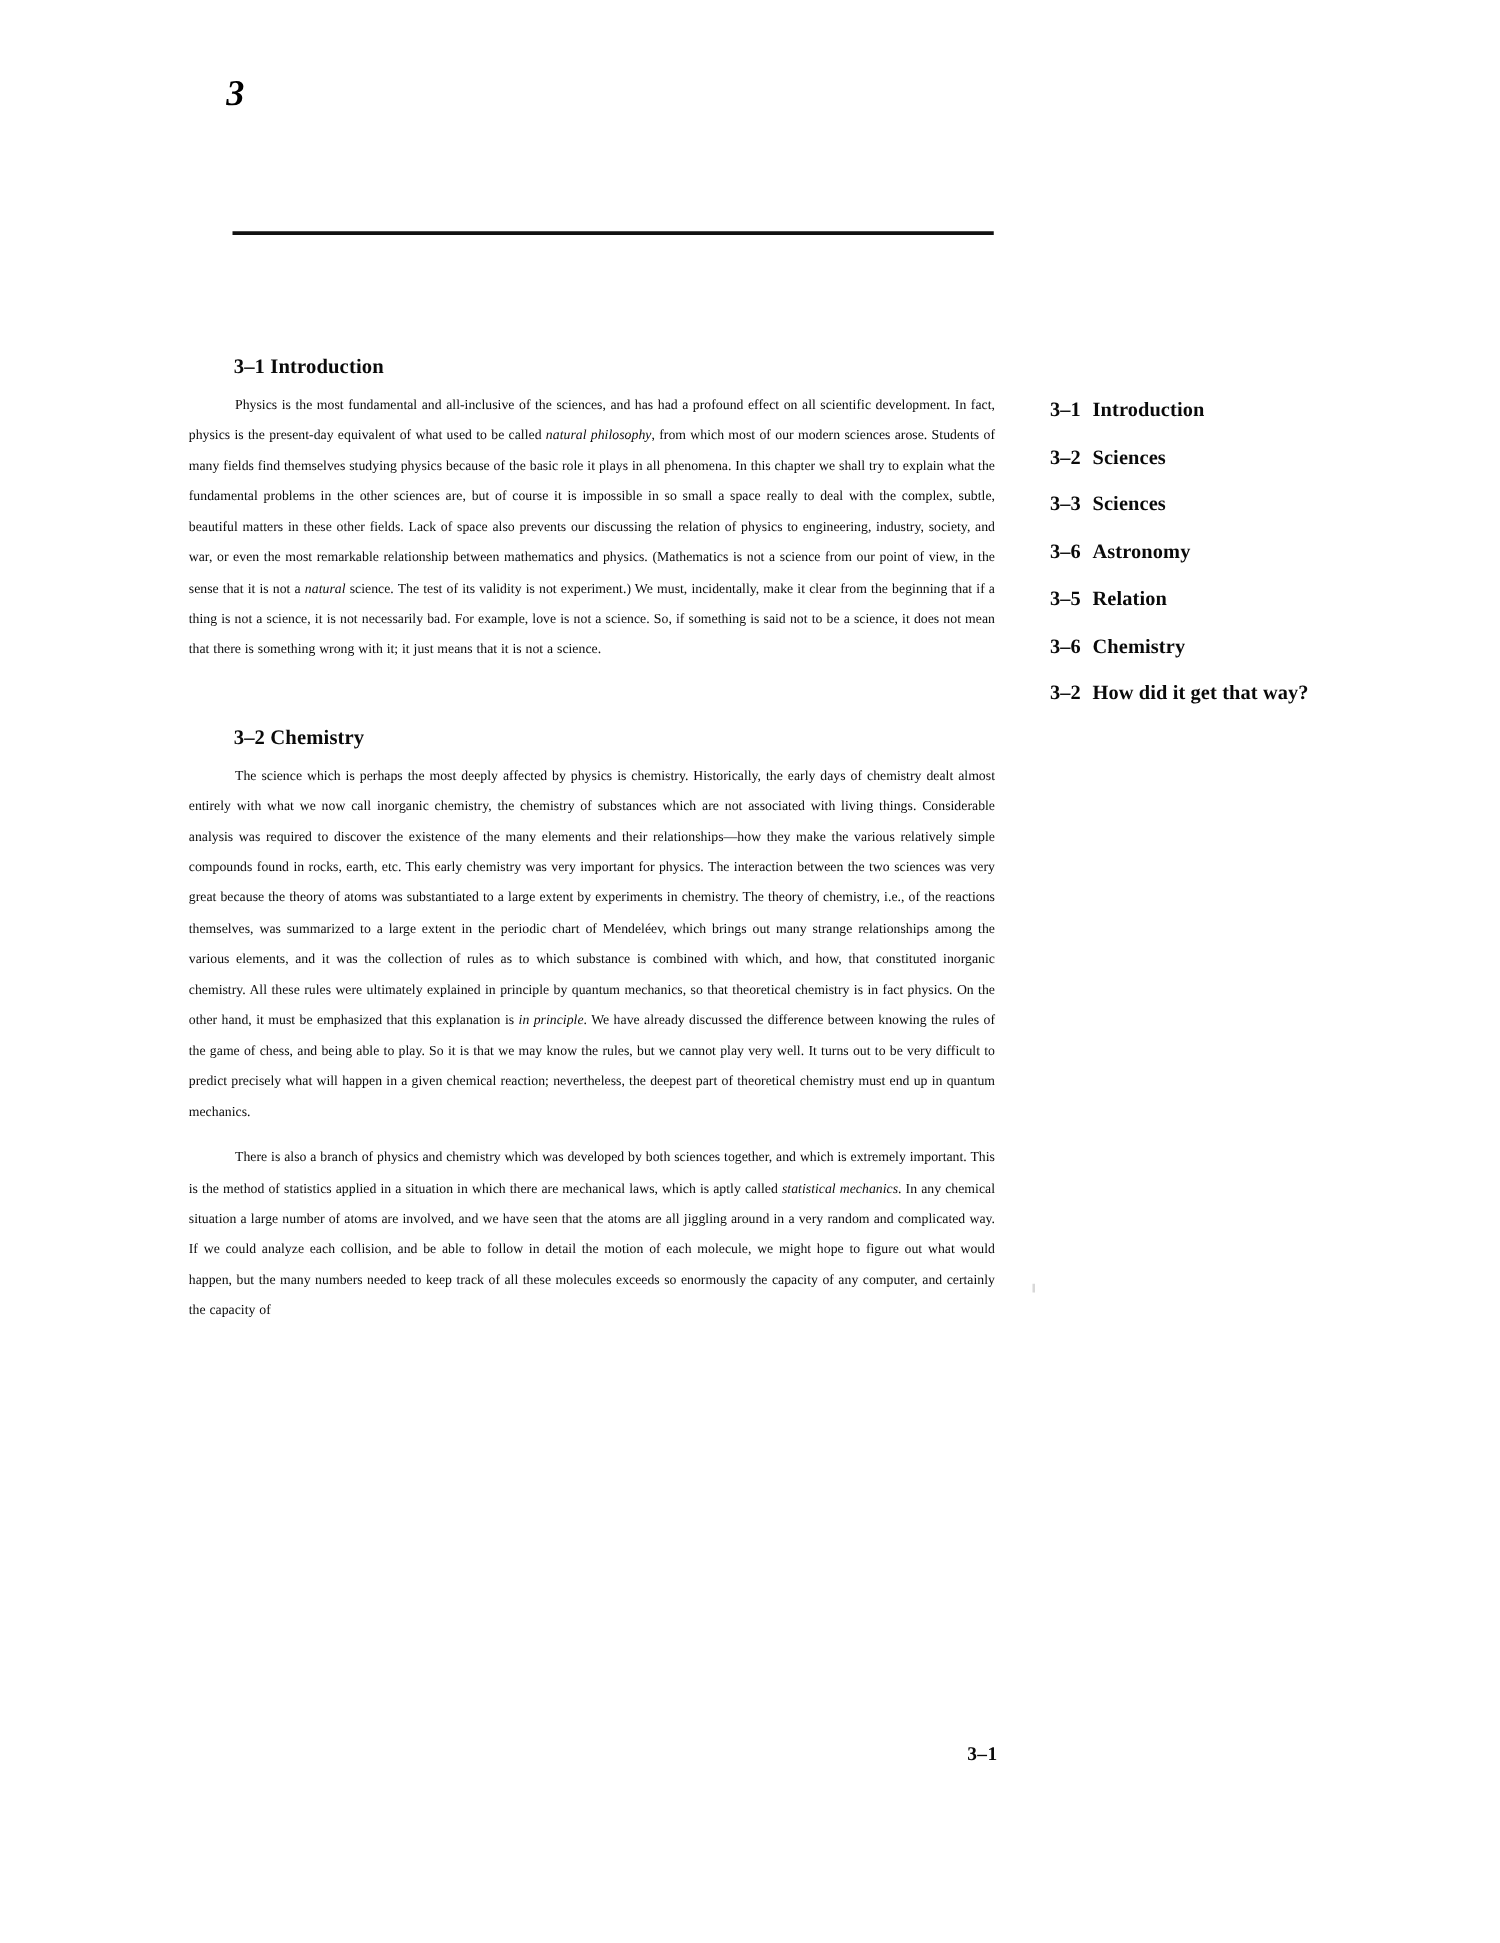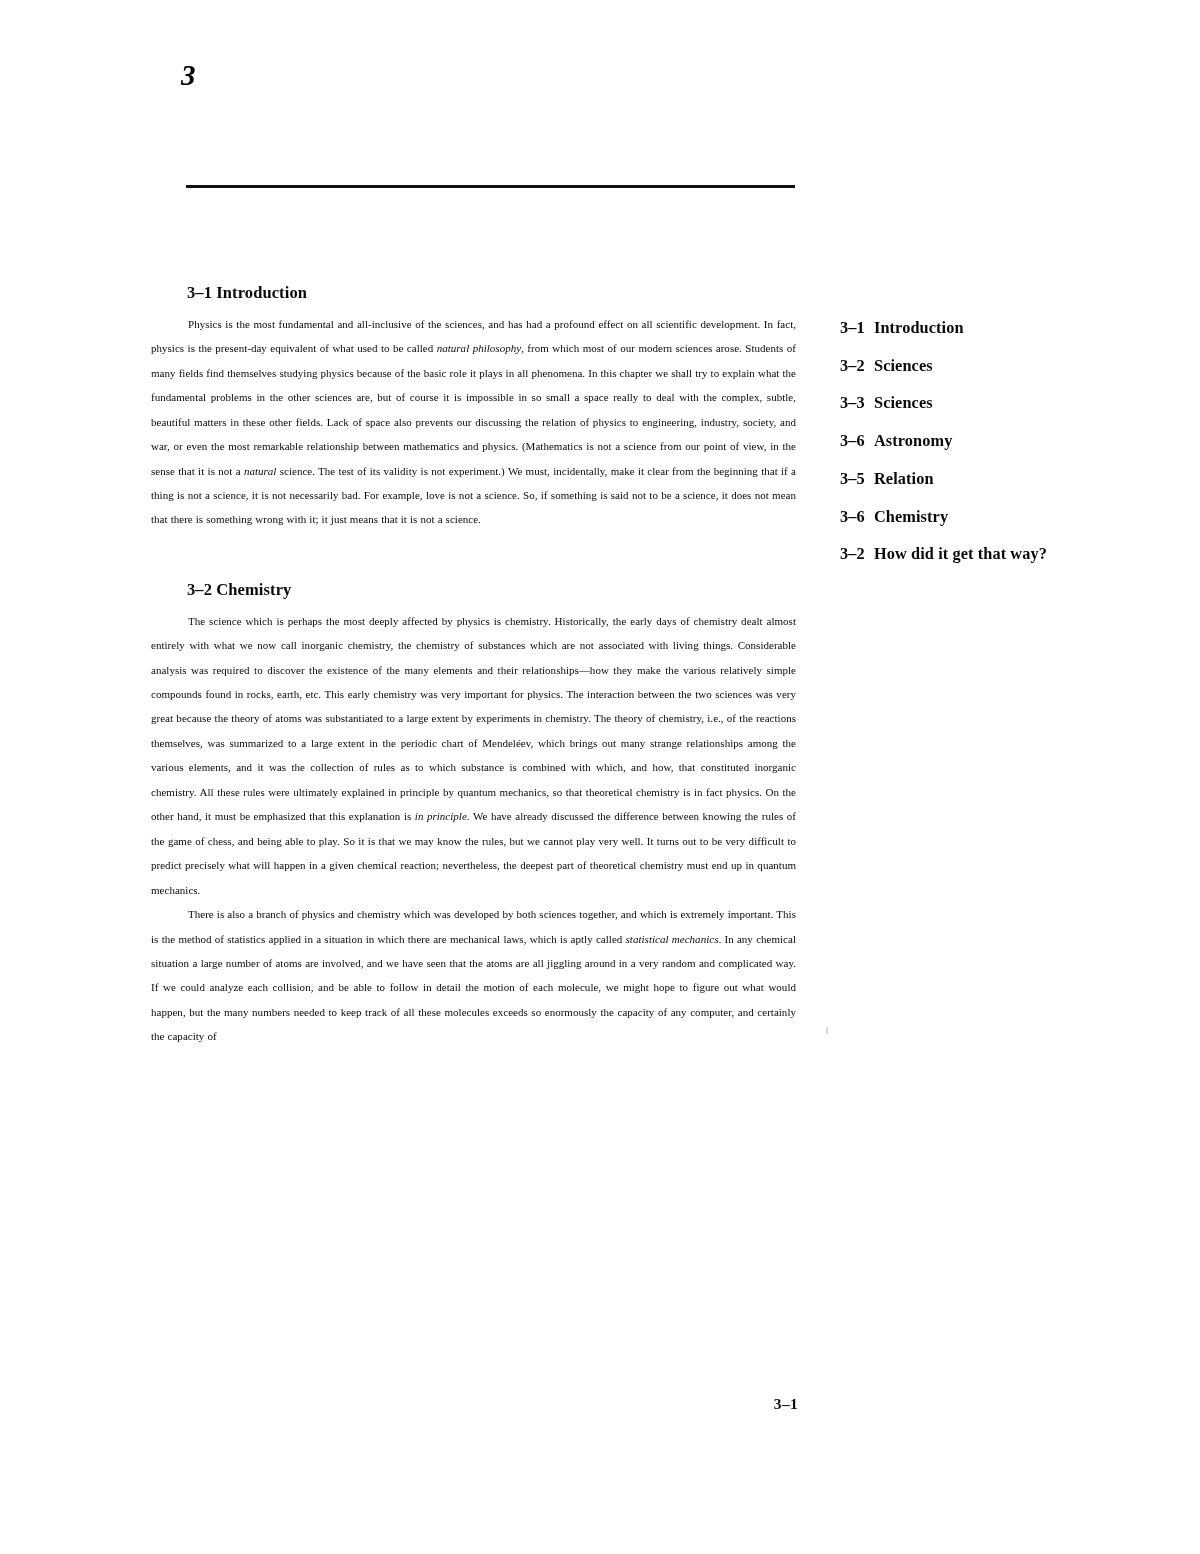--- a/index.html
+++ b/index.html
@@ -88,21 +88,21 @@
     line-height: 24.45px;
     text-align: justify;
     text-indent: 37px;
     letter-spacing: 0.02px;
     word-spacing: 0.3px;
     -webkit-hyphens: none;
     hyphens: none;
   }
 
   p.para + p.para {
-    margin-top: 0;
+    margin-top: 12px;
   }
 
   .section-block {
     margin-bottom: 0;
   }
 
   .gap-between-sections {
     height: 48px;
   }
 

